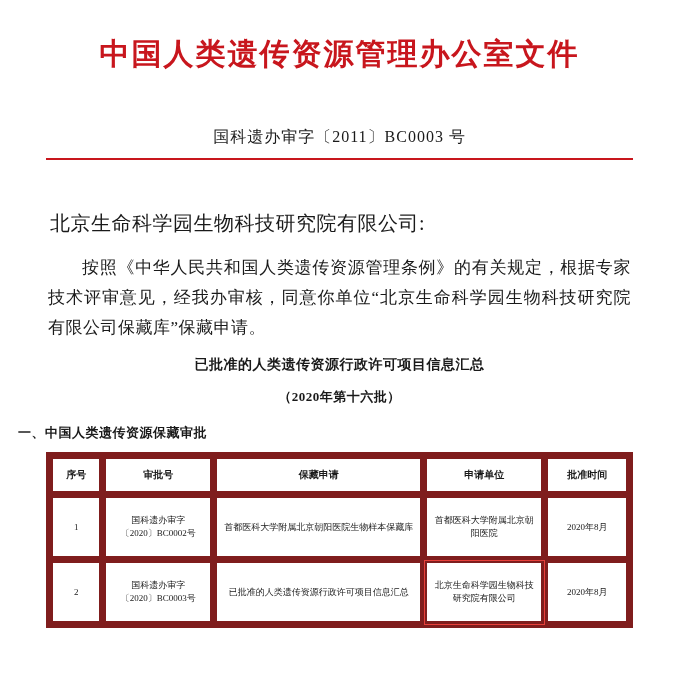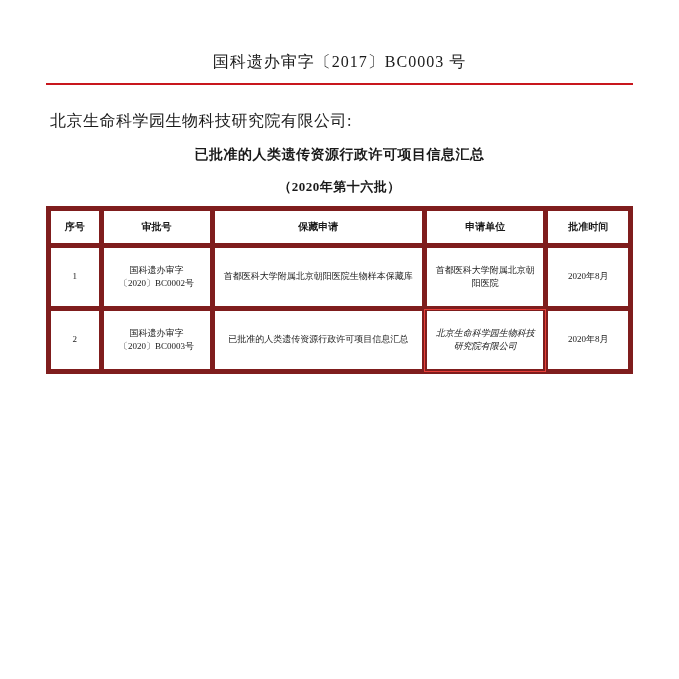--- a/index.html
+++ b/index.html
@@ -52,22 +52,22 @@
 
   .decision-title {
     margin-top: 26px;
     text-align: center;
     font-size: 19px;
     font-weight: bold;
     letter-spacing: 1px;
   }
 
   .recipient {
-    margin-top: 26px;
-    font-size: 16px;
+    margin-top: 50px;
+    font-size: 20px;
     letter-spacing: 0.5px;
     padding-left: 4px;
   }
 
   .body-para {
     margin-top: 16px;
     font-size: 17px;
     line-height: 1.75;
     letter-spacing: 0.5px;
     text-indent: 2em;
@@ -101,21 +101,21 @@
 
   table.approval {
     margin-top: 10px;
     width: 100%;
     border-collapse: collapse;
     font-size: 9px;
     table-layout: fixed;
   }
   table.approval th,
   table.approval td {
-    border: 5px solid #7f1d1d;
+    border: 7px solid #7f1d1d;
     text-align: center;
     vertical-align: middle;
     padding: 5px 3px;
     line-height: 1.45;
     word-break: break-all;
   }
   table.approval th {
     font-weight: bold;
     font-size: 10px;
     height: 22px;
@@ -127,41 +127,43 @@
   .col-code    { width: 19%; }
   .col-project { width: 38%; }
   .col-org     { width: 21%; }
   .col-date    { width: 14%; }
 
   .cell-two-line span { display: block; }
 
   .highlight-box {
     outline: 1px solid #e8403a;
     outline-offset: -1px;
-    font-style: italic;
   }
 </style>
 </head>
 <body>
 
 <div class="page">
 
-
-  <div class="doc-number">国科遗办审字〔2017〕BC0003 号</div>
+  <div class="doc-title">中国人类遗传资源管理办公室文件</div>
+
+  <div class="doc-number">国科遗办审字〔2011〕BC0003 号</div>
 
   <div class="red-rule"></div>
 
 
   <div class="recipient">北京生命科学园生物科技研究院有限公司:</div>
 
+  <div class="body-para">按照《中华人民共和国人类遗传资源管理条例》的有关规定，根据专家技术评审意见，经我办审核，同意你单位“北京生命科学园生物科技研究院有限公司保藏库”保藏申请。</div>
 
   <div class="section-heading">已批准的人类遗传资源行政许可项目信息汇总</div>
 
   <div class="batch-line">（2020年第十六批）</div>
 
+  <div class="list-heading">一、中国人类遗传资源保藏审批</div>
 
   <table class="approval">
     <thead>
       <tr>
         <th class="col-no">序号</th>
         <th class="col-code">审批号</th>
         <th class="col-project">保藏申请</th>
         <th class="col-org">申请单位</th>
         <th class="col-date">批准时间</th>
       </tr>

